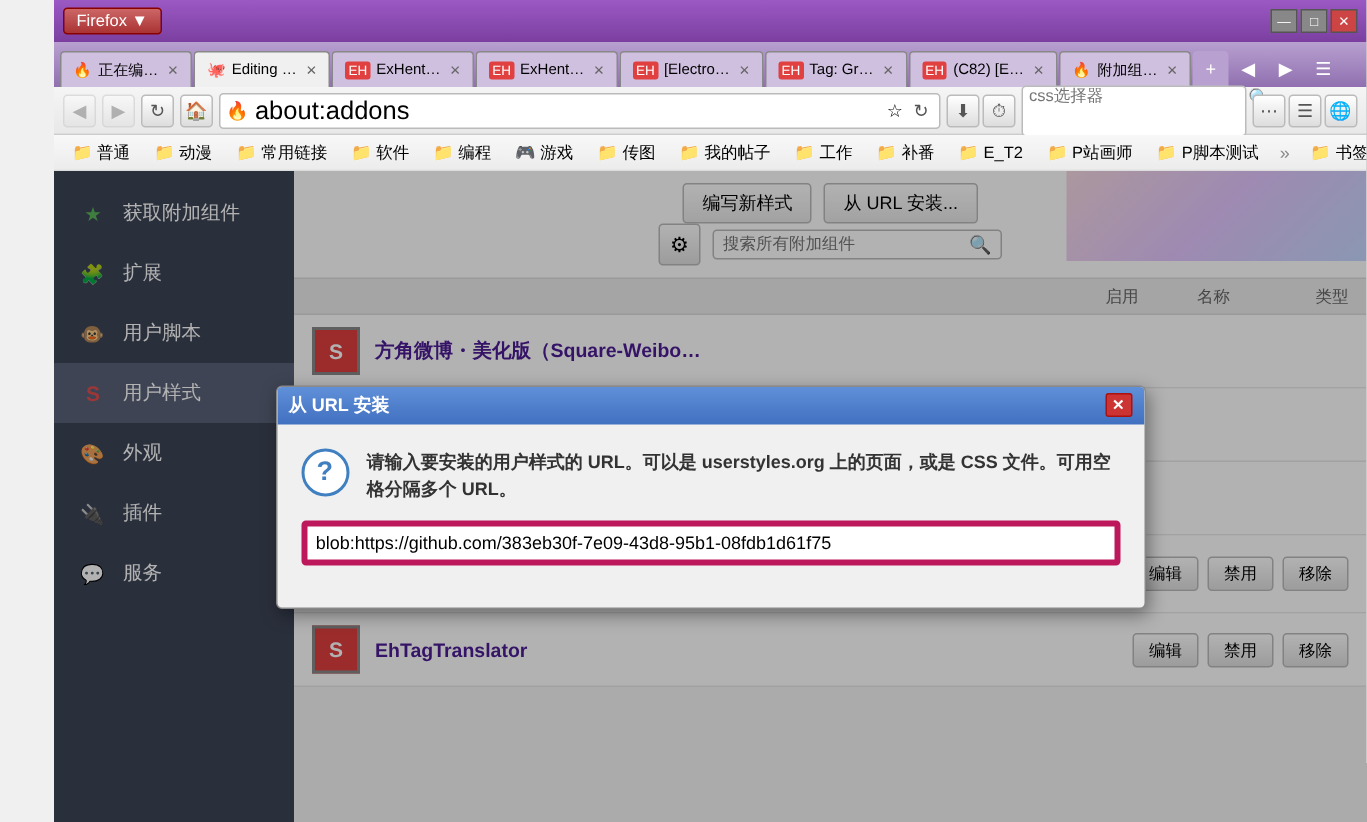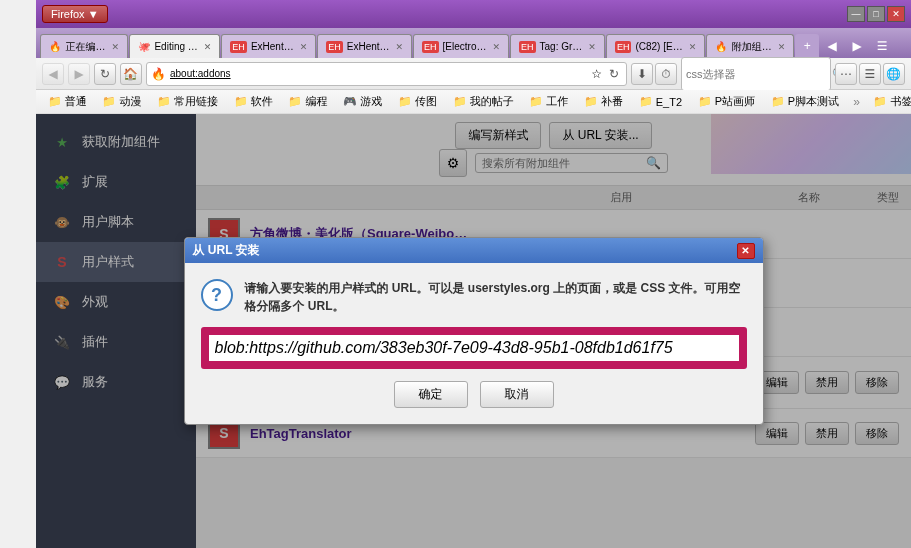--- a/index.html
+++ b/index.html
@@ -92,24 +92,24 @@
       flex: 1;
       display: flex;
       align-items: center;
       border: 1px solid #bbb;
       background: white;
       border-radius: 3px;
       height: 24px;
       padding: 0 4px;
       gap: 4px;
     }
-    .address-bar { border: none; outline: none; flex: 1; font-size: 10px; text-decoration: underline; }
+    .address-bar { border: none; outline: none; flex: 1; font-size: 17px; }
     .search-bar-container {
       display: flex;
-      align-items: center;
+      align-items: flex-start;
       border: 1px solid #bbb;
       background: white;
       border-radius: 3px;
       height: 34px;
       padding: 0 4px;
       width: 150px;
       gap: 4px;
     }
     .search-bar { border: none; outline: none; flex: 1; font-size: 11px; }
 
@@ -225,21 +225,21 @@
 
     
     .addon-list-header {
       display: flex;
       padding: 4px 12px;
       background: #ececec;
       border-bottom: 1px solid #ddd;
       font-size: 11px;
       color: #666;
     }
-    .col-name { flex: 1; text-align: center; padding-right: 20px; }
+    .col-name { flex: 1; text-align: right; padding-right: 20px; }
     .col-type { width: 60px; text-align: right; }
 
     
     .addon-list { flex: 1; overflow-y: auto; }
     .addon-row {
       display: flex;
       align-items: center;
       padding: 8px 12px;
       border-bottom: 1px solid #e8e8e8;
       background: white;
@@ -331,26 +331,25 @@
       color: #4080c0;
       font-size: 18px;
       font-weight: bold;
       display: flex; align-items: center; justify-content: center;
       flex-shrink: 0;
     }
     .dialog-text { font-size: 12px; color: #333; line-height: 1.5; font-weight: bold; }
     .dialog-url-input {
       width: 100%;
       padding: 4px 6px;
-      border: 8px solid #be185d;
-      border-radius: 3px;
-      font-size: 16px;
+      border: 4px solid #be185d;
+      border-radius: 3px;
+      font-size: 12px;
       margin-bottom: 12px;
       outline: none;
-      font-style: italic;
     }
     .dialog-buttons {
       display: flex;
       justify-content: center;
       gap: 12px;
     }
     .dialog-ok-btn {
       padding: 4px 24px;
       border: 1px solid #aaa;
       background: linear-gradient(to bottom, #fff, #ddd);
@@ -639,23 +638,19 @@
         </div>
 
         <div class="dialog-body">
           <div class="dialog-row">
             <div class="dialog-info-icon">
               <span>?</span>
             </div>
             <div class="dialog-text">请输入要安装的用户样式的 URL。可以是 userstyles.org 上的页面，或是 CSS 文件。可用空格分隔多个 URL。</div>
           </div>
           <input class="dialog-url-input" value="blob:https://github.com/383eb30f-7e09-43d8-95b1-08fdb1d61f75" style="">
-          <div class="dialog-buttons">
-            <button class="dialog-ok-btn">确定</button>
-            <button class="dialog-cancel-btn">取消</button>
-          </div>
         </div>
 
       </div>
     </div>
 
   </div>
 </div>
 
 </body></html>

